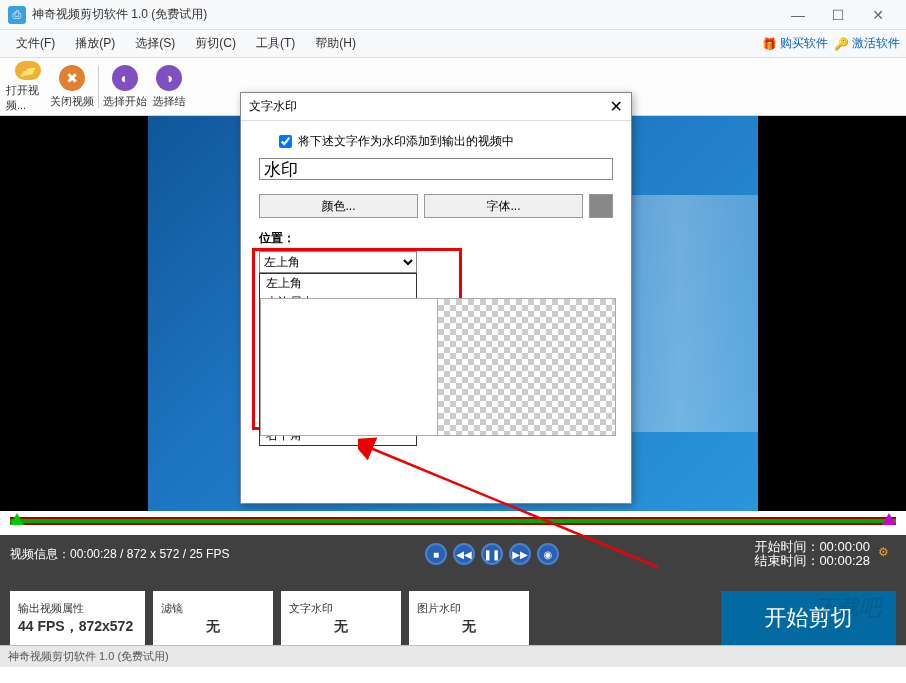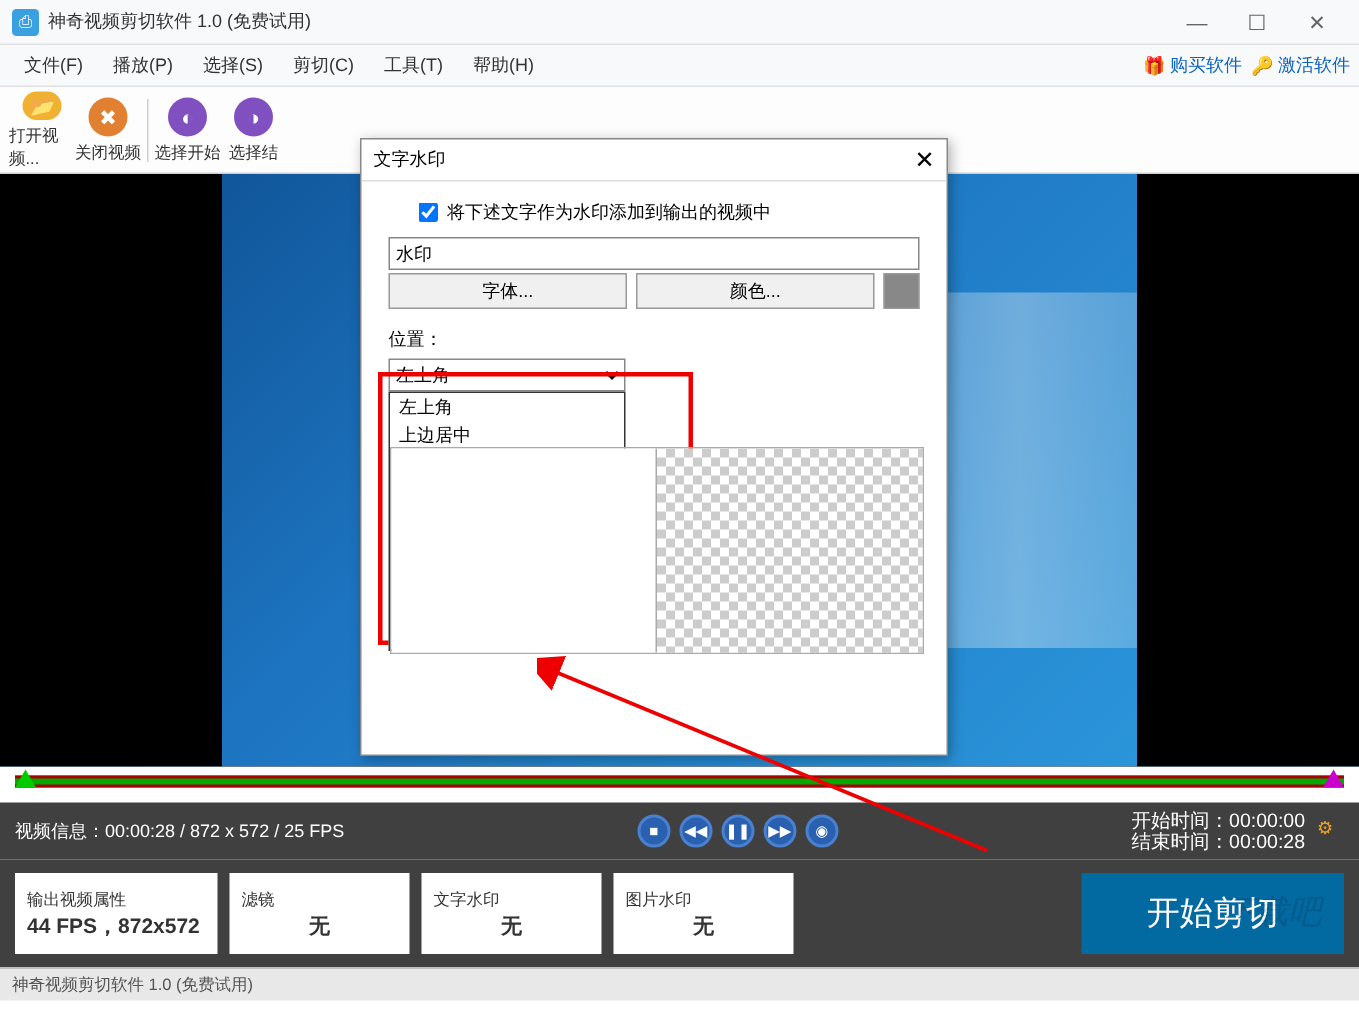--- a/index.html
+++ b/index.html
@@ -32,45 +32,45 @@
 .timeline .bar { position: absolute; top: 6px; left: 10px; right: 10px; height: 8px; background: #0a0; border: 2px solid #a00; border-left: none; border-right: none; }
 .timeline .mk-green { position: absolute; left: 10px; top: 2px; width: 0; height: 0; border-left: 7px solid transparent; border-right: 7px solid transparent; border-bottom: 12px solid #0c0; }
 .timeline .mk-red { position: absolute; right: 10px; top: 2px; width: 0; height: 0; border-left: 7px solid transparent; border-right: 7px solid transparent; border-bottom: 12px solid #c0c; }
 
 .controls { height: 38px; background: #404040; display: flex; align-items: center; padding: 0 10px; color: #fff; font-size: 12px; }
 .controls .spacer { flex: 1; }
 .controls .pbtn { width: 22px; height: 22px; border-radius: 11px; background: #2a60b0; border: 2px solid #4a80d0; margin: 0 3px; display: flex; align-items: center; justify-content: center; color: #fff; font-size: 10px; cursor: pointer; }
 .controls .times { text-align: right; font-size: 13px; line-height: 14px; }
 .controls .gear { width: 18px; height: 18px; margin-left: 8px; color: #f0a020; cursor: pointer; }
 
-.panels { height: 72px; background: #404040; display: flex; align-items: center; padding: 0 10px; gap: 8px; }
+.panels { height: 72px; background: #404040; display: flex; align-items: flex-end; padding: 0 10px; gap: 8px; }
 .panel { background: #fff; height: 54px; padding: 4px 8px; font-size: 12px; color: #333; display: flex; flex-direction: column; justify-content: center; }
 .panel.p1 { width: 135px; }
 .panel.p2, .panel.p3, .panel.p4 { width: 120px; align-items: center; }
 .panel .hdr { font-size: 11px; margin-bottom: 2px; align-self: flex-start; }
 .panel .val { font-weight: bold; font-size: 14px; }
 .start-btn { margin-left: auto; width: 175px; height: 54px; background: #0369a1; color: #fff; font-size: 22px; display: flex; align-items: center; justify-content: center; cursor: pointer; }
 
 .statusbar { height: 22px; background: #e8e8e8; border-top: 1px solid #c0c0c0; font-size: 11px; color: #555; padding: 3px 8px; }
 
 .watermark-site { position: absolute; bottom: 60px; right: 25px; font-size: 22px; color: rgba(0,0,0,0.12); font-style: italic; pointer-events: none; }
 
 
 .dialog { position: absolute; left: 240px; top: 92px; width: 392px; height: 412px; background: #fff; border: 1px solid #888; box-shadow: 2px 2px 8px rgba(0,0,0,0.3); z-index: 10; }
 .dialog .dtitle { height: 28px; display: flex; align-items: center; padding: 0 8px; font-size: 12px; border-bottom: 1px solid #ddd; }
 .dialog .dtitle .spacer { flex: 1; }
 .dialog .dtitle .x { cursor: pointer; font-size: 16px; }
 .dialog .body { padding: 12px 18px; font-size: 12px; position: relative; }
 .dialog .chk { display: flex; align-items: center; margin-bottom: 8px; padding-left: 20px; }
 .dialog .chk input { margin-right: 6px; }
-.dialog .txt { width: 100%; height: 22px; padding: 2px 4px; border: 1px solid #888; font-size: 12px; margin-bottom: 2px; }
+.dialog .txt { width: 100%; height: 22px; padding: 2px 4px; border: 1px solid #888; font-size: 17px; margin-bottom: 14px; }
 .dialog .row { display: flex; gap: 6px; margin-bottom: 12px; }
 .dialog .row button { flex: 1; height: 24px; border: 1px solid #999; background: #f0f0f0; font-size: 12px; cursor: pointer; }
 .dialog .row .swatch { width: 24px; height: 24px; border: 1px solid #999; background: #888; flex: 0 0 24px; }
-.dialog .lbl { margin-bottom: 4px; }
+.dialog .lbl { margin-bottom: 4px; font-weight: bold; }
 .dialog .sel-wrap { position: relative; width: 158px; }
 .dialog select { width: 158px; height: 22px; border: 1px solid #888; font-size: 12px; background: #fff; }
 .dialog .dropdown { position: absolute; top: 22px; left: 0; width: 158px; border: 1px solid #333; background: #fff; z-index: 20; }
 .dialog .dropdown .opt { padding: 1px 6px; font-size: 12px; cursor: pointer; }
 .dialog .redbox { position: absolute; left: 11px; top: 127px; width: 210px; height: 182px; border: 3px solid #e00; pointer-events: none; }
 .dialog .btns { position: absolute; bottom: 10px; left: 18px; right: 18px; display: flex; gap: 8px; }
 .dialog .btns button { width: 76px; height: 24px; border: 1px solid #999; background: #f0f0f0; font-size: 12px; cursor: pointer; }
 .dialog .btns .spacer { flex: 1; }
 
 .preview-box { position: absolute; left: 260px; top: 298px; width: 356px; height: 138px; border: 1px solid #aaa; display: flex; z-index: 11; pointer-events: none; }
@@ -187,22 +187,22 @@
     <div class="spacer"></div>
     <span class="x">✕</span>
   </div>
   <div class="body">
     <label class="chk">
       <input type="checkbox" checked="" style="">
       <span>将下述文字作为水印添加到输出的视频中</span>
     </label>
     <input class="txt" value="水印" style="">
     <div class="row">
+      <button>颜色...</button>
       <button>字体...</button>
-      <button>颜色...</button>
       <div class="swatch"></div>
     </div>
     <div class="lbl">位置：</div>
     <div class="sel-wrap">
       <select><option>左上角</option></select>
       <div class="dropdown">
         <div class="opt">左上角</div>
         <div class="opt">上边居中</div>
         <div class="opt">右上角</div>
         <div class="opt">左边居中</div>

